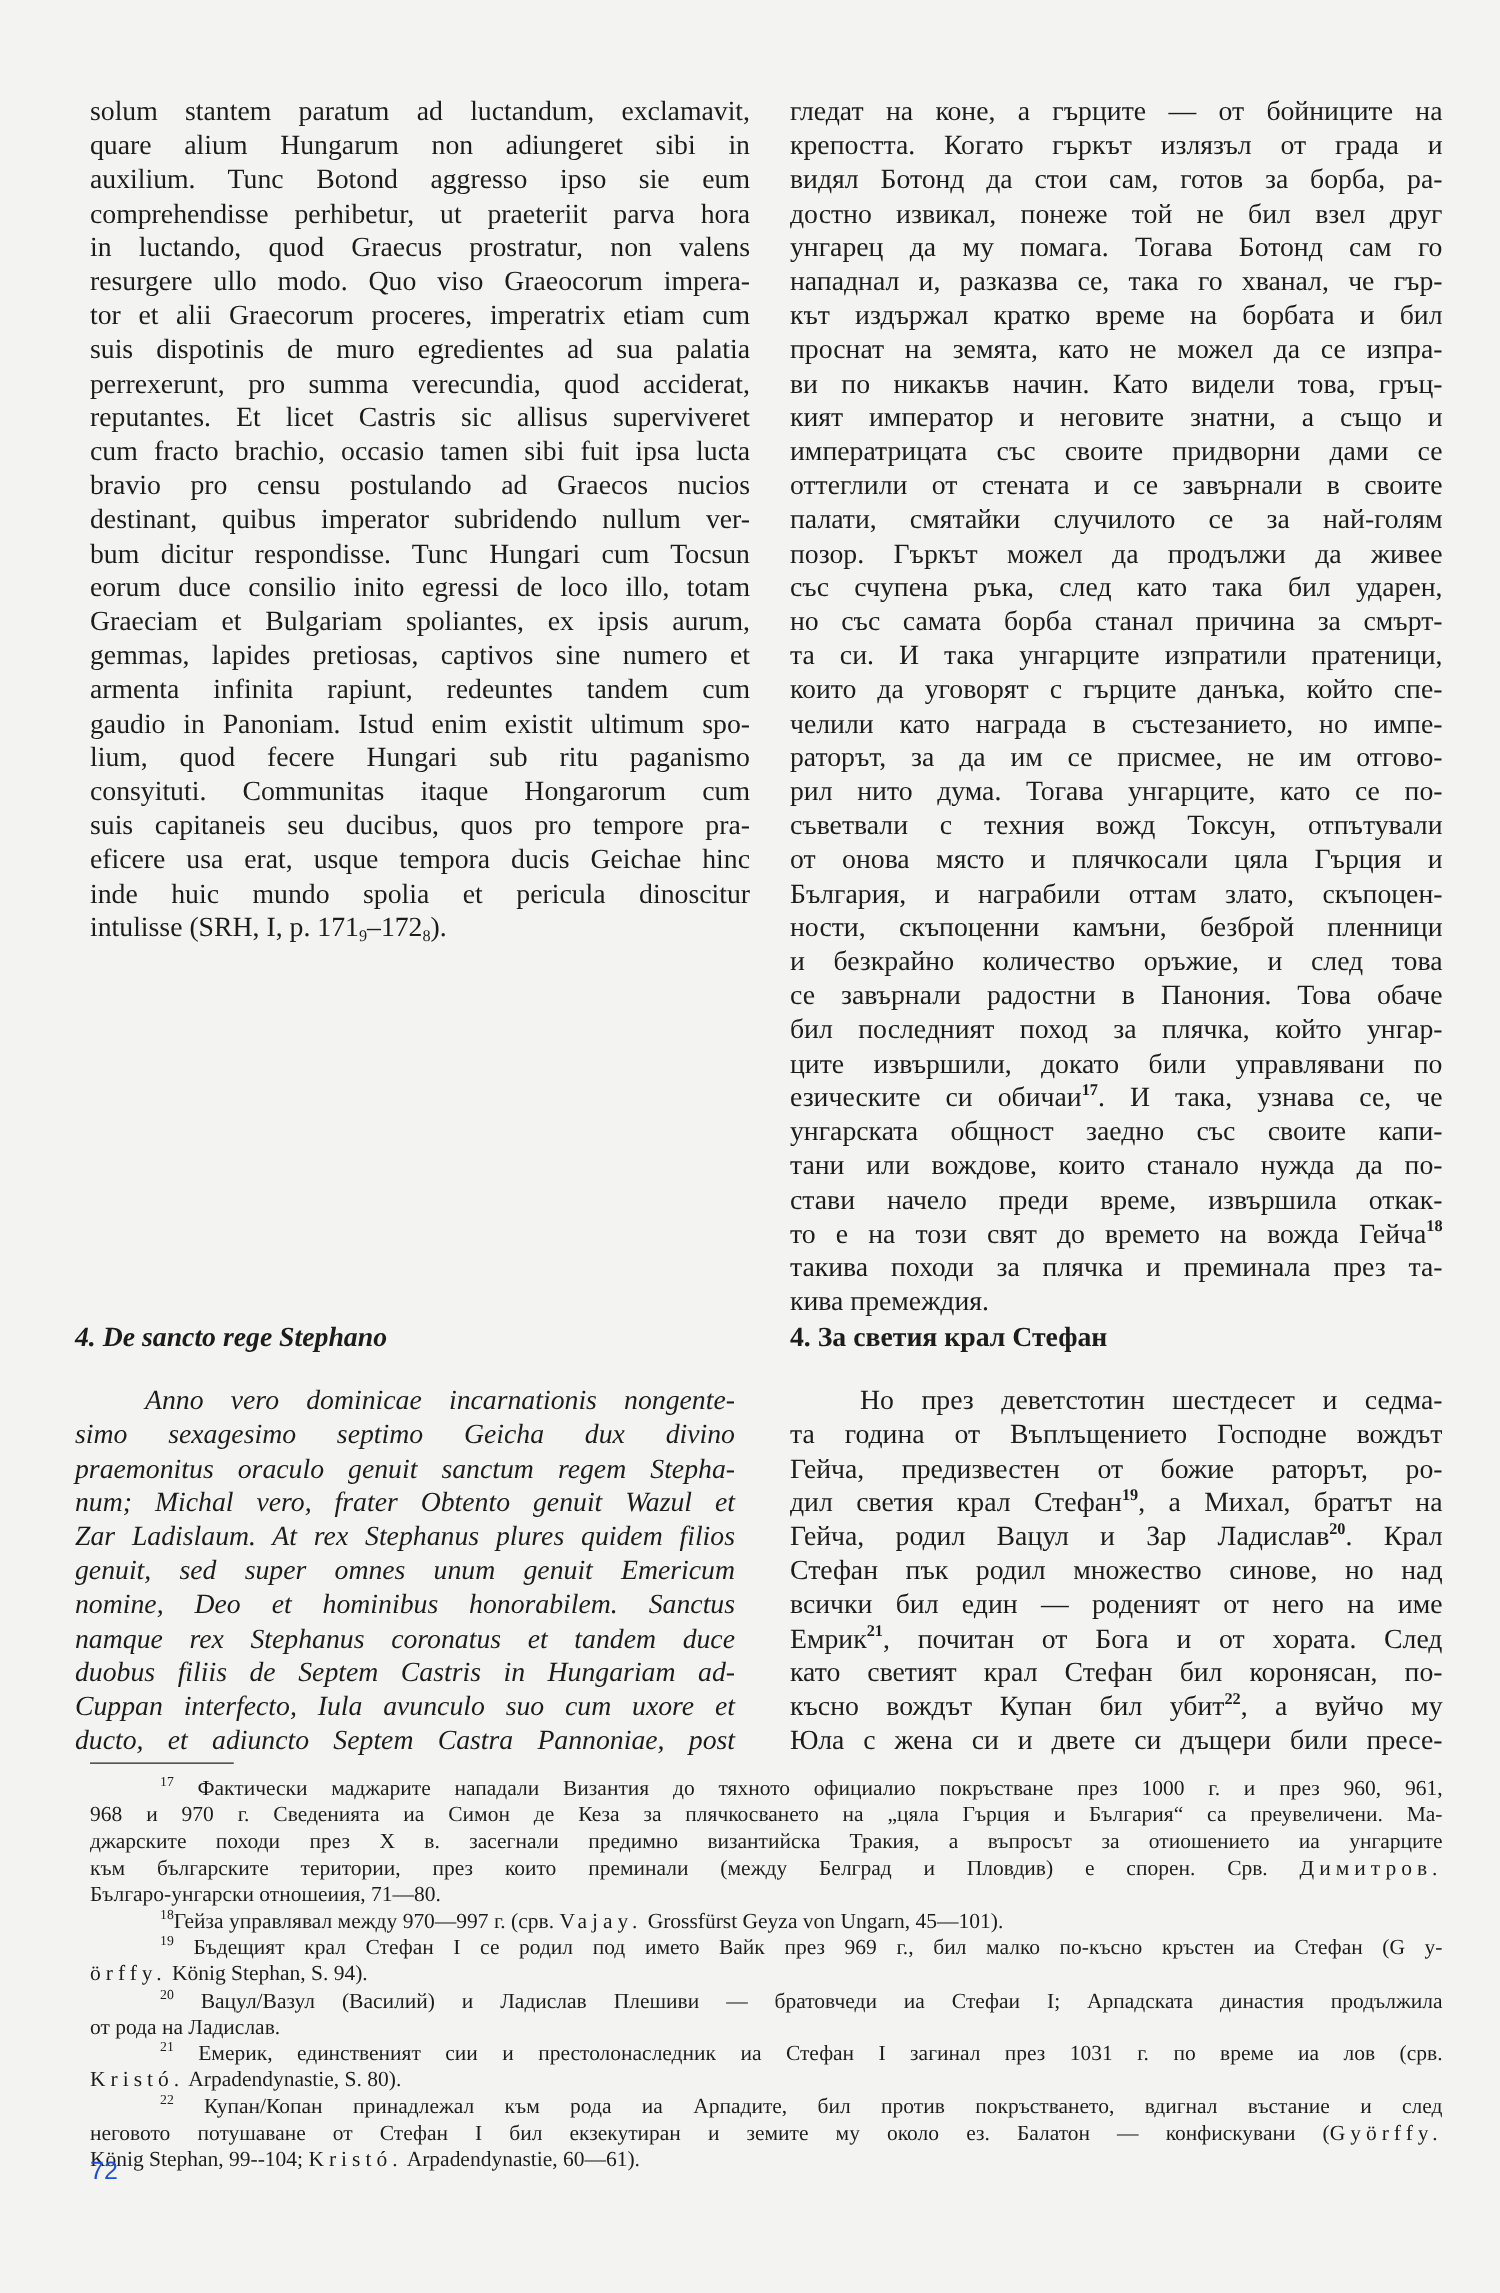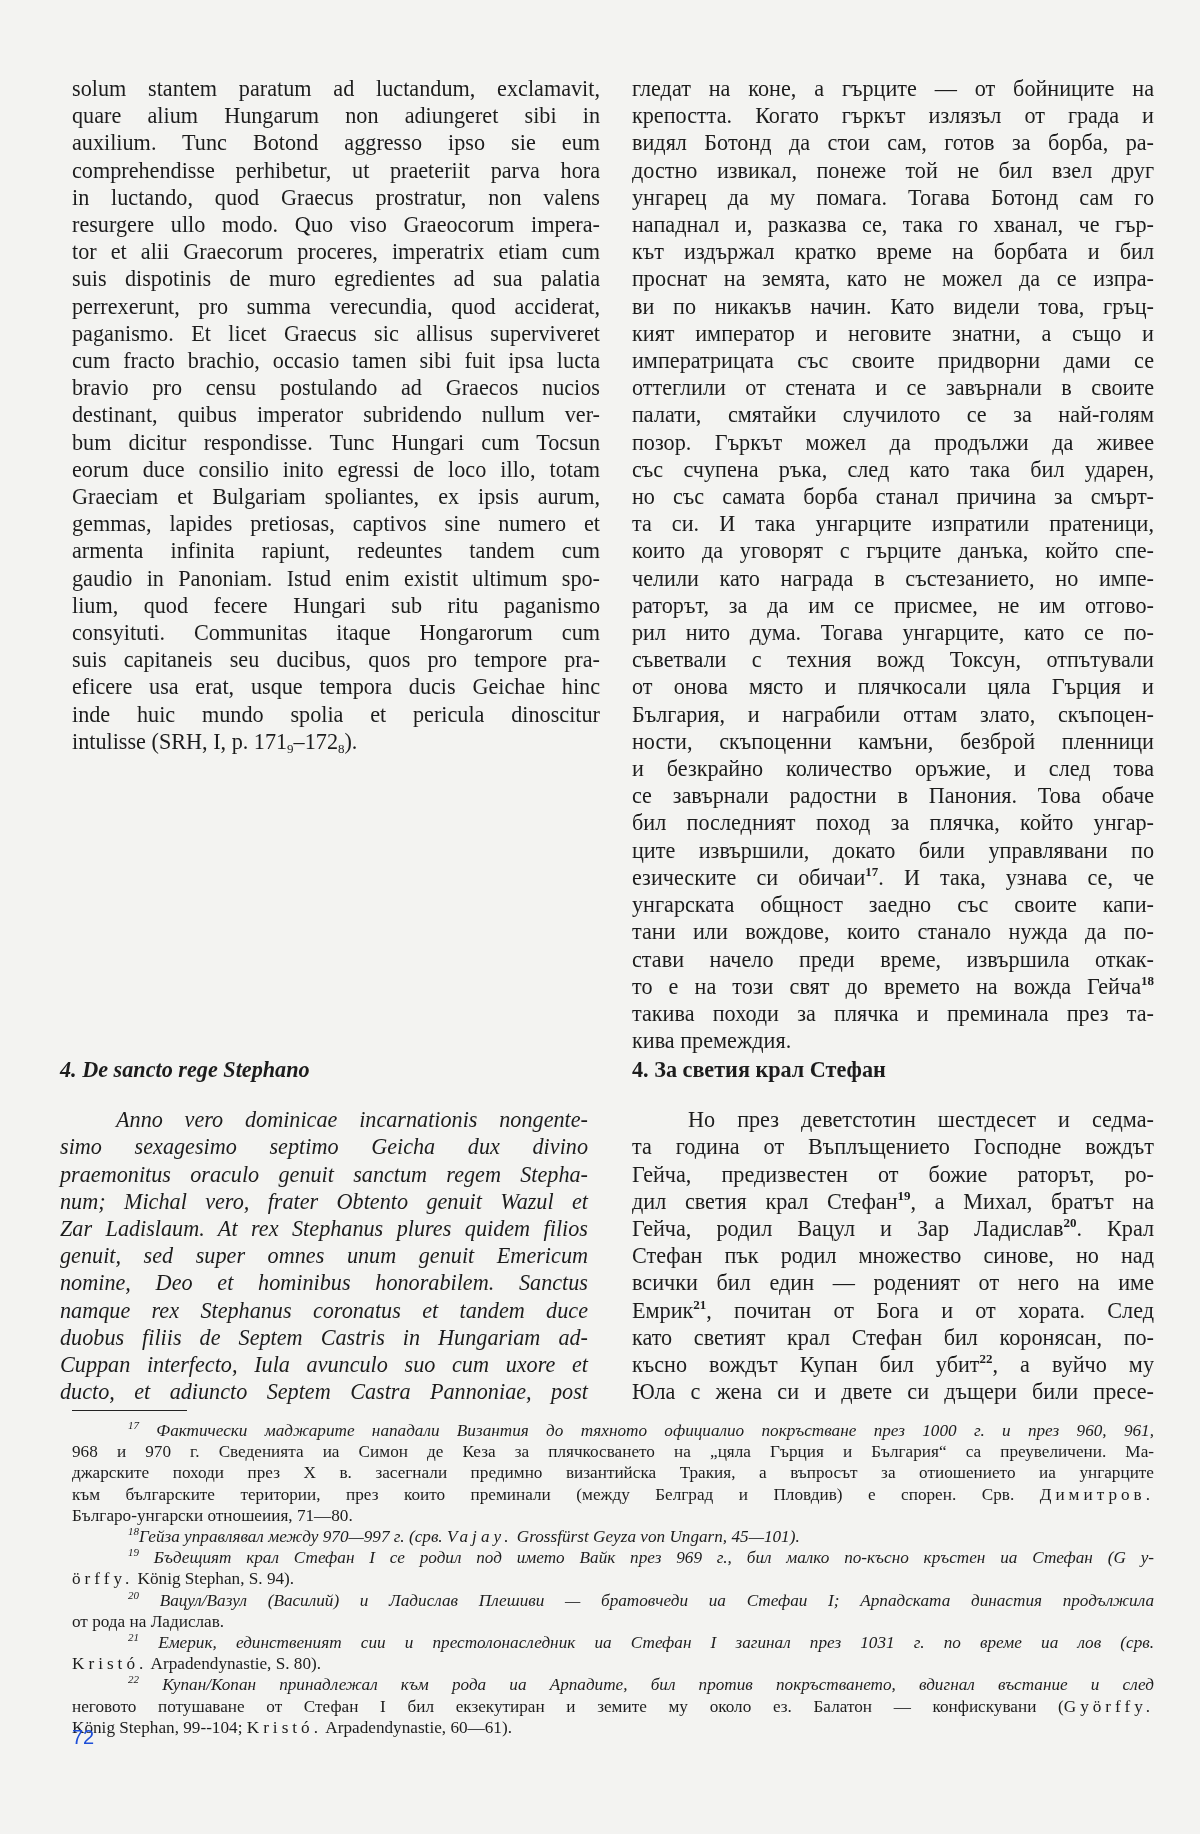--- a/index.html
+++ b/index.html
@@ -22,41 +22,41 @@
   sub { font-size: 13px; line-height: 0; vertical-align: -4px; }
   .heading { font-weight: bold; font-size: 22.2px; margin: 0; }
   .section-left { position: absolute; left: 60px; top: 1056px; width: 528px; font-size: 22.2px; line-height: 27.2px; font-style: italic; }
   .section-right { position: absolute; left: 632px; top: 1056px; width: 522px; font-size: 22.2px; line-height: 27.2px; }
   .section-left .body-lines, .section-right .body-lines { margin-top: 17px; }
   .rule { position: absolute; left: 72px; top: 1410px; width: 115px; height: 0; border-top: 1.6px solid #222; }
   .footnotes { position: absolute; left: 72px; top: 1420px; width: 1082px; font-size: 17.2px; line-height: 21.2px; }
   .fn { margin: 0; }
   .fn .fl { display: block; text-align: justify; text-align-last: justify; white-space: nowrap; }
   .fn .fl.last { text-align-last: left; }
-  .fn .fl.first { padding-left: 56px; font-style: italic; }
+  .fn .fl.first { padding-left: 56px; }
   .fn sup { font-size: 11px; vertical-align: 7px; font-weight: normal; }
   .spaced { letter-spacing: 4px; }
   .page-number { position: absolute; left: 72px; top: 1726px; font-family: "Liberation Sans", sans-serif; font-size: 20px; color: #1d4ed8; }
 </style>
 </head>
 <body>
 
 <div class="page">
 
   <div class="col col-left" id="latin-top">
       <span class="line">solum stantem paratum ad luctandum, exclamavit,</span>
       <span class="line">quare alium Hungarum non adiungeret sibi in</span>
       <span class="line">auxilium. Tunc Botond aggresso ipso sie eum</span>
       <span class="line">comprehendisse perhibetur, ut praeteriit parva hora</span>
       <span class="line">in luctando, quod Graecus prostratur, non valens</span>
       <span class="line">resurgere ullo modo. Quo viso Graeocorum impera-</span>
       <span class="line">tor et alii Graecorum proceres, imperatrix etiam cum</span>
       <span class="line">suis dispotinis de muro egredientes ad sua palatia</span>
       <span class="line">perrexerunt, pro summa verecundia, quod acciderat,</span>
-      <span class="line">paganismo. Et licet Graecus sic allisus superviveret</span>
+      <span class="line">reputantes. Et licet Castris sic allisus superviveret</span>
       <span class="line">cum fracto brachio, occasio tamen sibi fuit ipsa lucta</span>
       <span class="line">bravio pro censu postulando ad Graecos nucios</span>
       <span class="line">destinant, quibus imperator subridendo nullum ver-</span>
       <span class="line">bum dicitur respondisse. Tunc Hungari cum Tocsun</span>
       <span class="line">eorum duce consilio inito egressi de loco illo, totam</span>
       <span class="line">Graeciam et Bulgariam spoliantes, ex ipsis aurum,</span>
       <span class="line">gemmas, lapides pretiosas, captivos sine numero et</span>
       <span class="line">armenta infinita rapiunt, redeuntes tandem cum</span>
       <span class="line">gaudio in Panoniam. Istud enim existit ultimum spo-</span>
       <span class="line">lium, quod fecere Hungari sub ritu paganismo</span>

